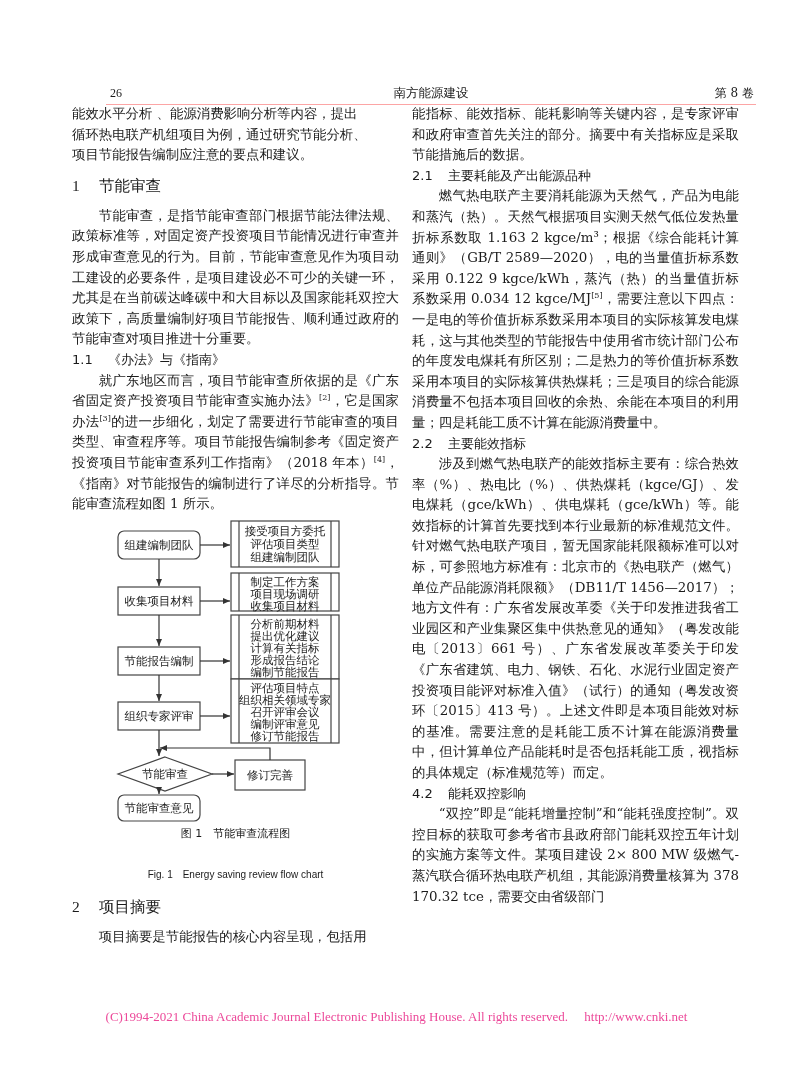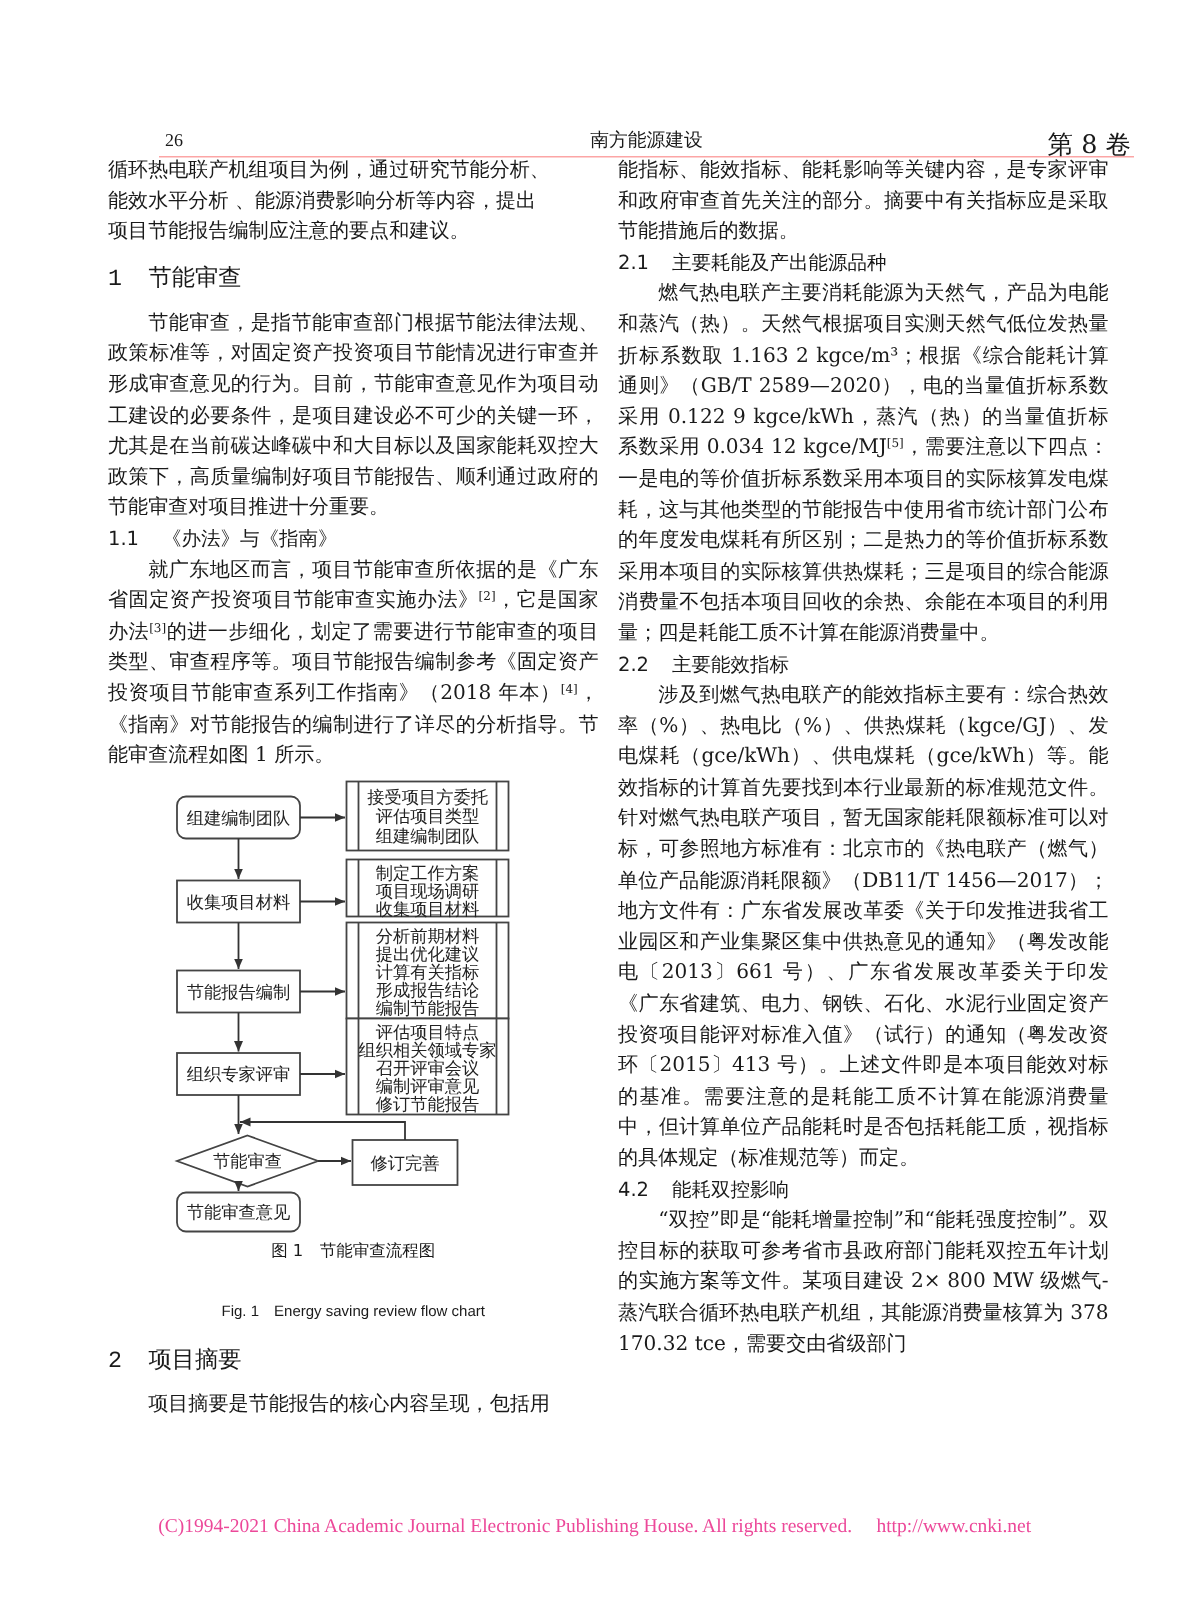--- a/index.html
+++ b/index.html
@@ -2,27 +2,27 @@
 <html><head>
 <meta charset="utf-8">
 <style>
   html, body { margin: 0; padding: 0; background: #ffffff; }
   body { width: 793px; height: 1077px; position: relative; overflow: hidden;
          font-family: "DejaVu Serif", "Liberation Serif", serif; color: #1a1a1a; }
   .header { position: absolute; left: 72px; top: 84px; width: 650px; height: 20px; font-size: 12px;
             border-bottom: 1px solid #fca5a5; margin-left: 34px; }
   .header .pg { position: absolute; left: 4px; top: 2px; font-family: "Liberation Serif", serif; font-size: 12px; }
   .header .jn { position: absolute; left: 0; right: 0; top: 1px; text-align: center; font-size: 12.5px; }
-  .header .vol { position: absolute; right: 2px; top: 1px; font-size: 17px; }
+  .header .vol { position: absolute; right: 2px; top: 1px; font-size: 12px; }
   .col { position: absolute; top: 104px; width: 327px; font-size: 13.4px; line-height: 20.6px; }
   .col.left { left: 72px; }
   .col.right { left: 412px; }
   .p { margin: 0; text-align: justify; text-align-last: left; }
   .ind { text-indent: 2em; }
-  .h1 { font-family: Liberation Mono, monospace; font-size: 15.5px; margin: 0; height: 40px; line-height: 40px; }
+  .h1 { font-family: Liberation Serif, serif; font-size: 15.5px; margin: 0; height: 40px; line-height: 40px; }
   .h1 .num { display: inline-block; width: 27px; }
   .h2 { font-family: "DejaVu Sans", "Liberation Sans", sans-serif; font-size: 13px; margin: 0; height: 20.6px; line-height: 20.6px; }
   .h2 .num { display: inline-block; width: 36px; }
   .sup { font-size: 8px; vertical-align: top; position: relative; top: -3px; }
   .figure { position: relative; width: 327px; height: 310px; }
   .fig-cap { text-align: center; font-family: "DejaVu Sans", "Liberation Sans", sans-serif; font-size: 11px; line-height: 18px; }
   .fig-cap-en { text-align: center; font-family: "Liberation Sans", sans-serif; font-size: 10px; line-height: 16px; margin-top: 24px; }
   svg text { font-family: "DejaVu Serif", "Liberation Serif", serif; }
   .footer { position: absolute; left: 0; right: 0; top: 1008px; text-align: center; font-family: "Liberation Serif", serif;
             font-size: 13px; color: #ec4899; }
@@ -30,22 +30,22 @@
 </head>
 <body>
 
 <div class="header">
   <span class="pg">26</span>
   <span class="jn">南方能源建设</span>
   <span class="vol">第 8 卷</span>
 </div>
 
 <div class="col left">
+  <p class="p">能效水平分析 、能源消费影响分析等内容，提出</p>
   <p class="p">循环热电联产机组项目为例，通过研究节能分析、</p>
-  <p class="p">能效水平分析 、能源消费影响分析等内容，提出</p>
   <p class="p">项目节能报告编制应注意的要点和建议。</p>
 
   <div class="h1">
     <span class="num">1</span><span>节能审查</span>
   </div>
   <p class="p ind">节能审查，是指节能审查部门根据节能法律法规、政策标准等，对固定资产投资项目节能情况进行审查并形成审查意见的行为。目前，节能审查意见作为项目动工建设的必要条件，是项目建设必不可少的关键一环，尤其是在当前碳达峰碳中和大目标以及国家能耗双控大政策下，高质量编制好项目节能报告、顺利通过政府的节能审查对项目推进十分重要。</p>
 
   <div class="h2">
     <span class="num">1.1</span><span>《办法》与《指南》</span>
   </div>

